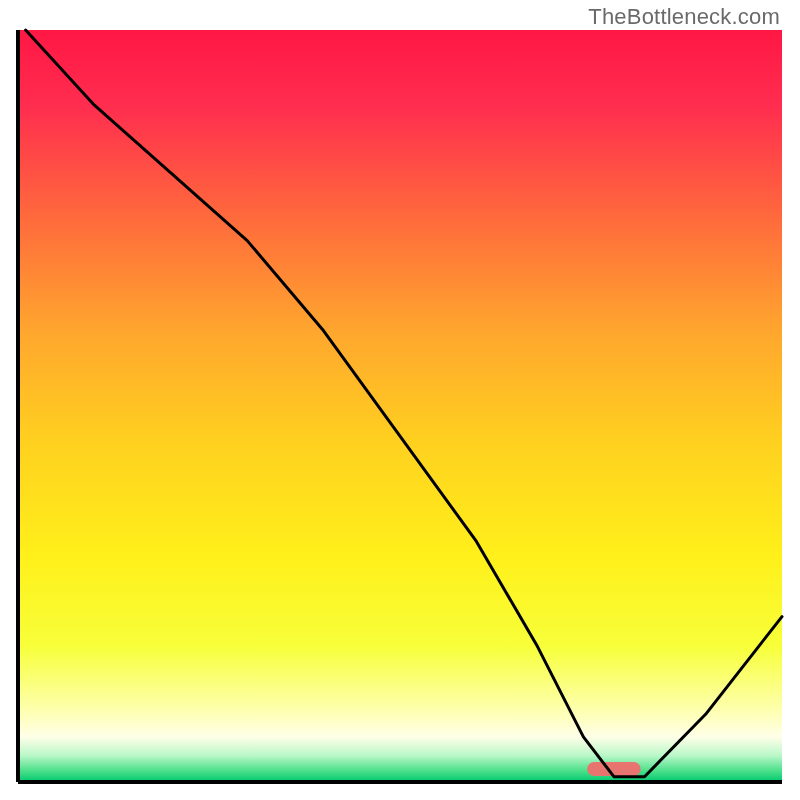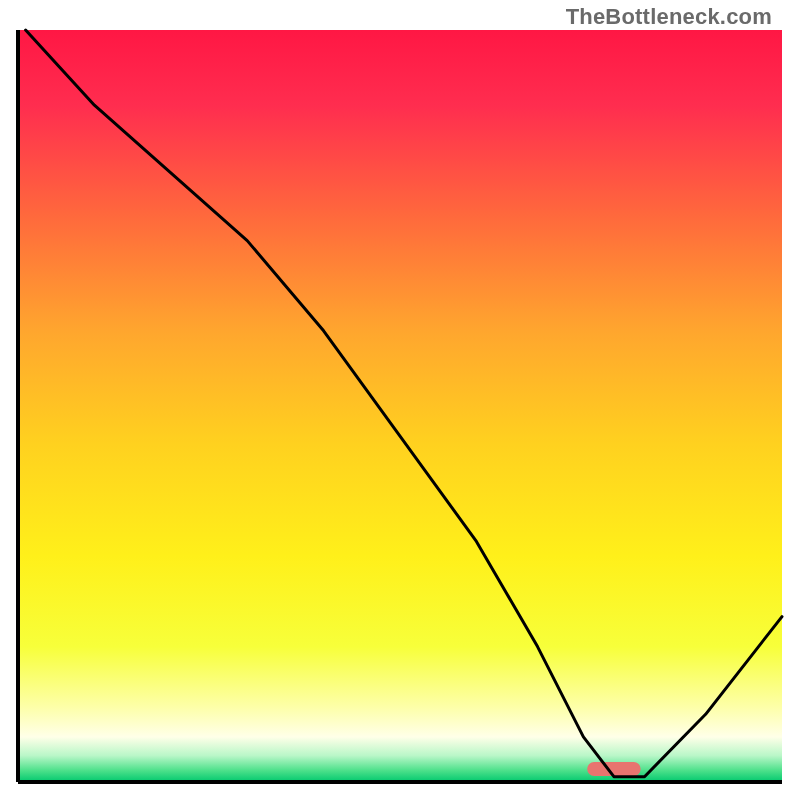--- a/index.html
+++ b/index.html
@@ -11,24 +11,24 @@
     font-family: Arial, Helvetica, sans-serif;
   }
   .container {
     position: relative;
     width: 800px;
     height: 800px;
   }
   .watermark {
     position: absolute;
     top: 4px;
-    right: 28px;
+    right: 20px;
     font-size: 22px;
     color: #6a6a6a;
-    font-weight: 700;
+    font-weight: 400;
     letter-spacing: 0.2px;
   }
   svg {
     position: absolute;
     top: 0;
     left: 0;
   }
 </style>
 </head>
 <body>

